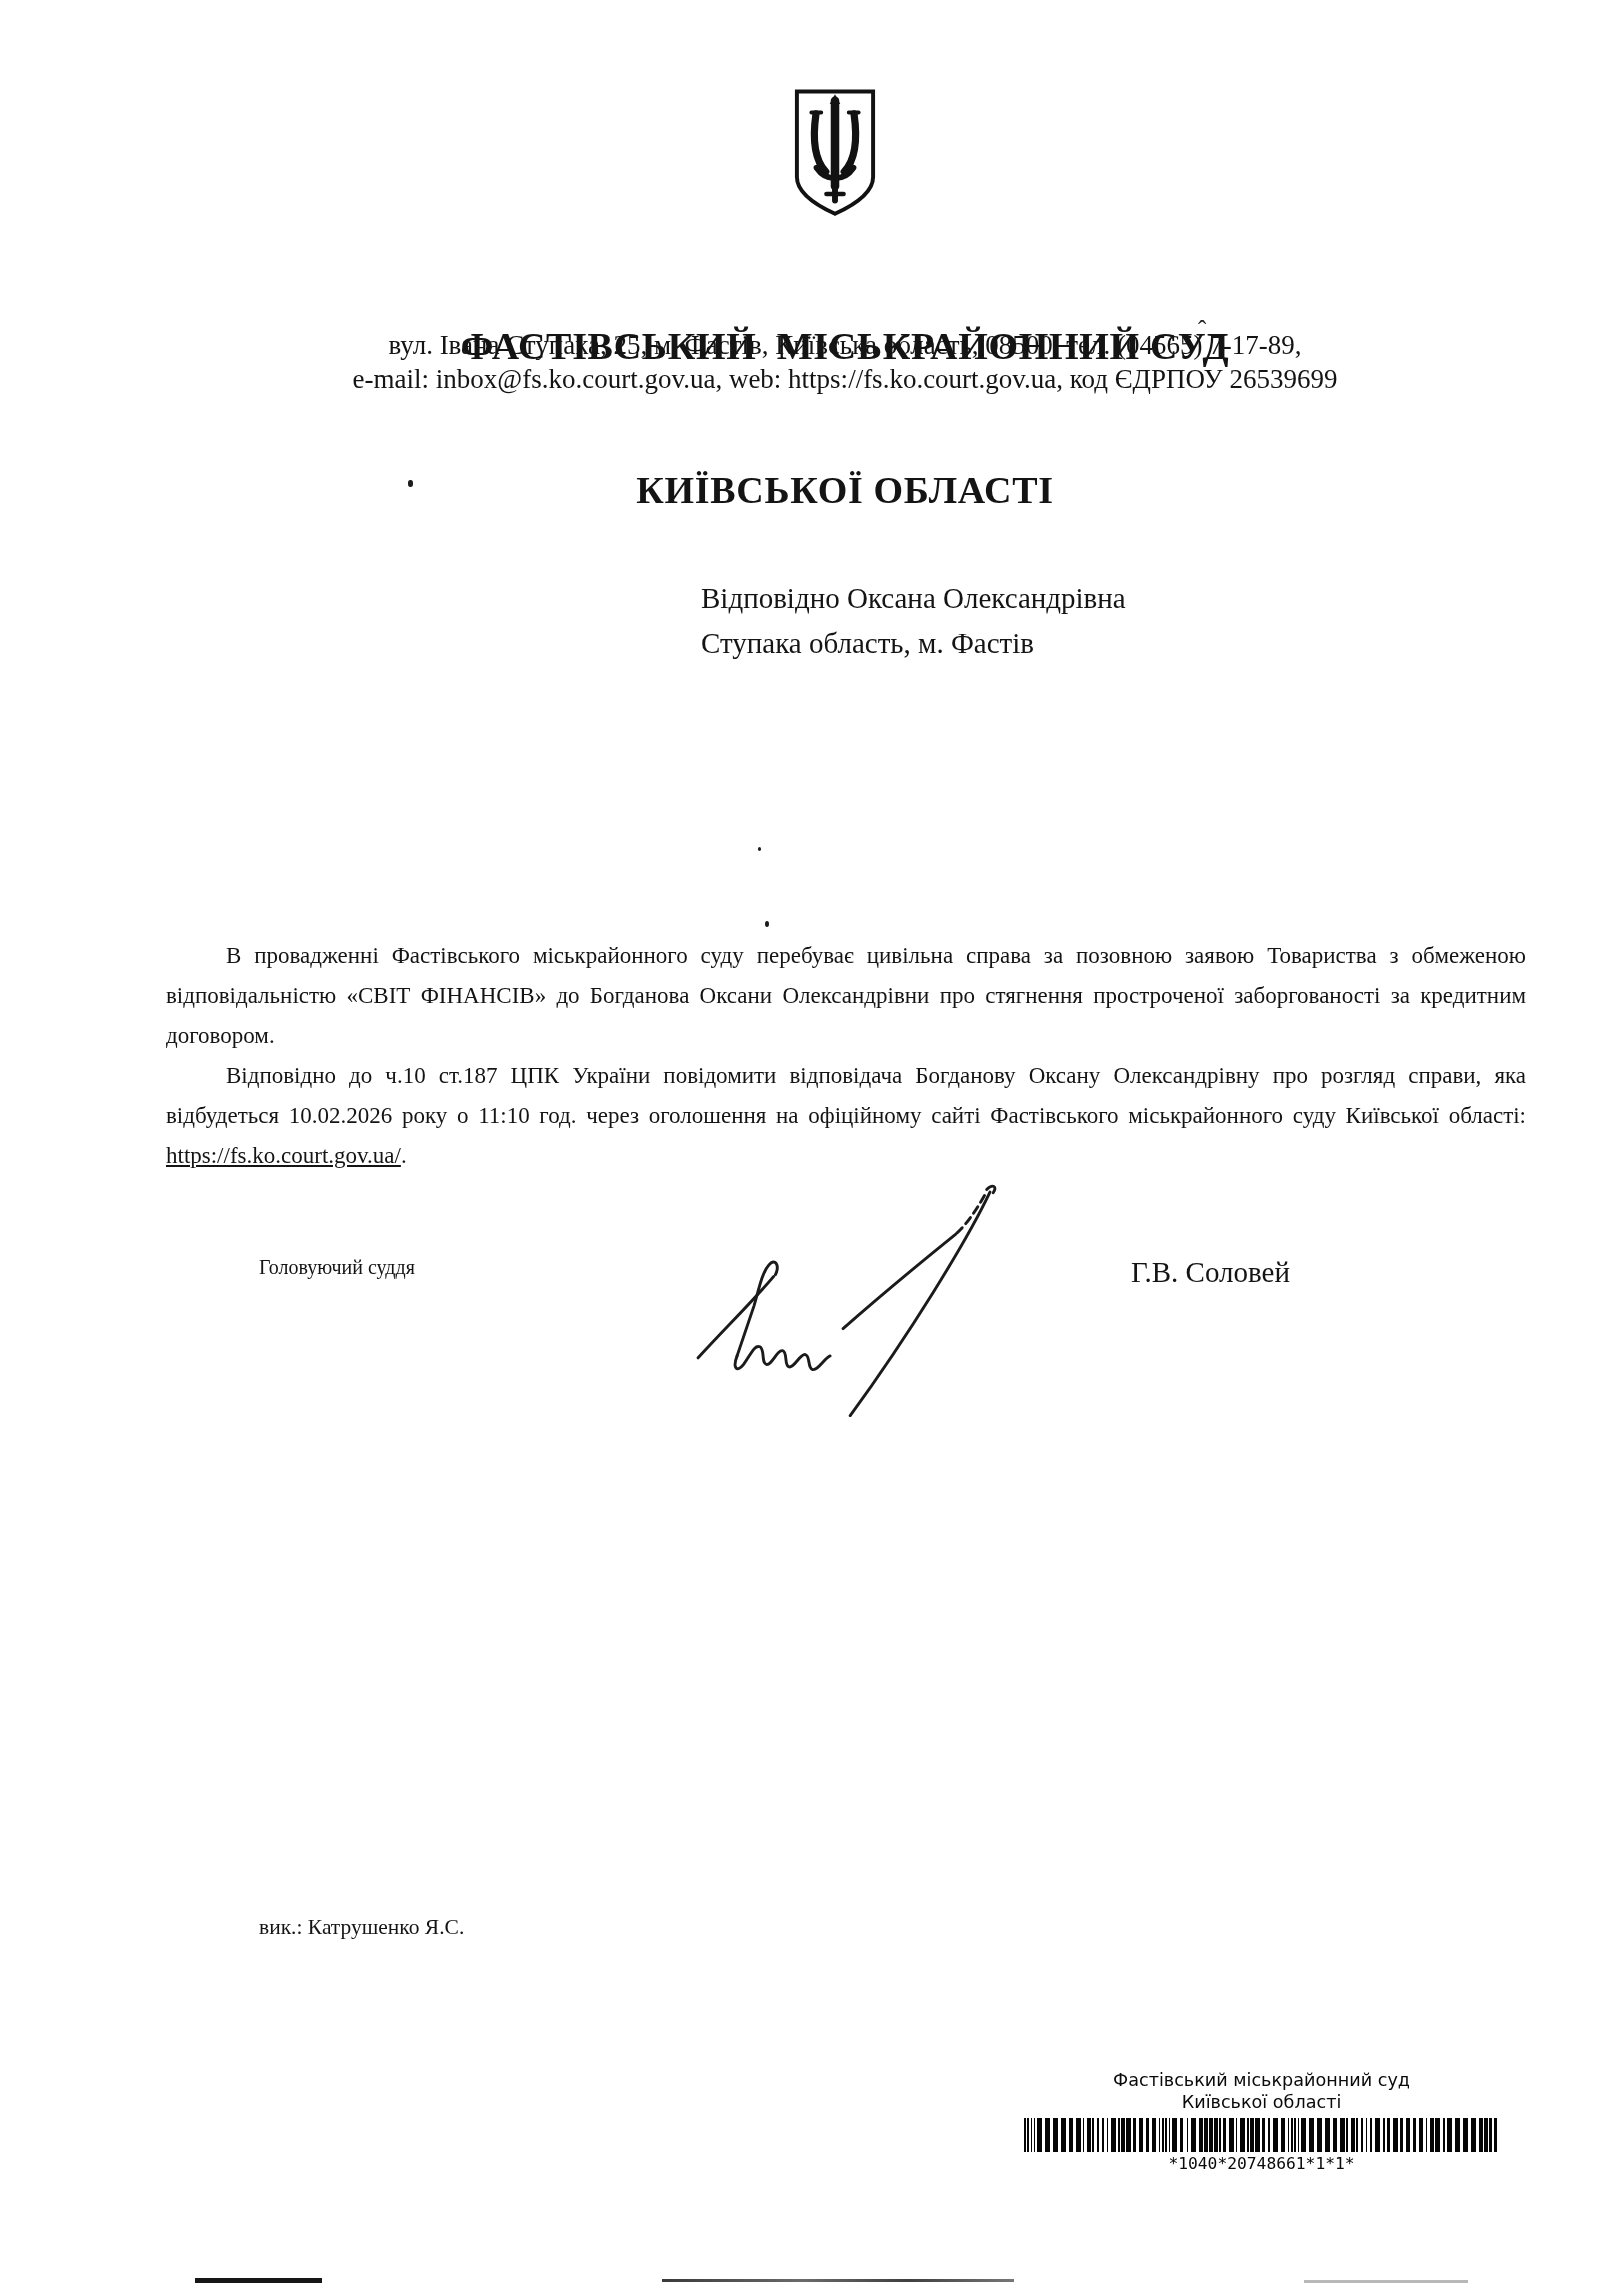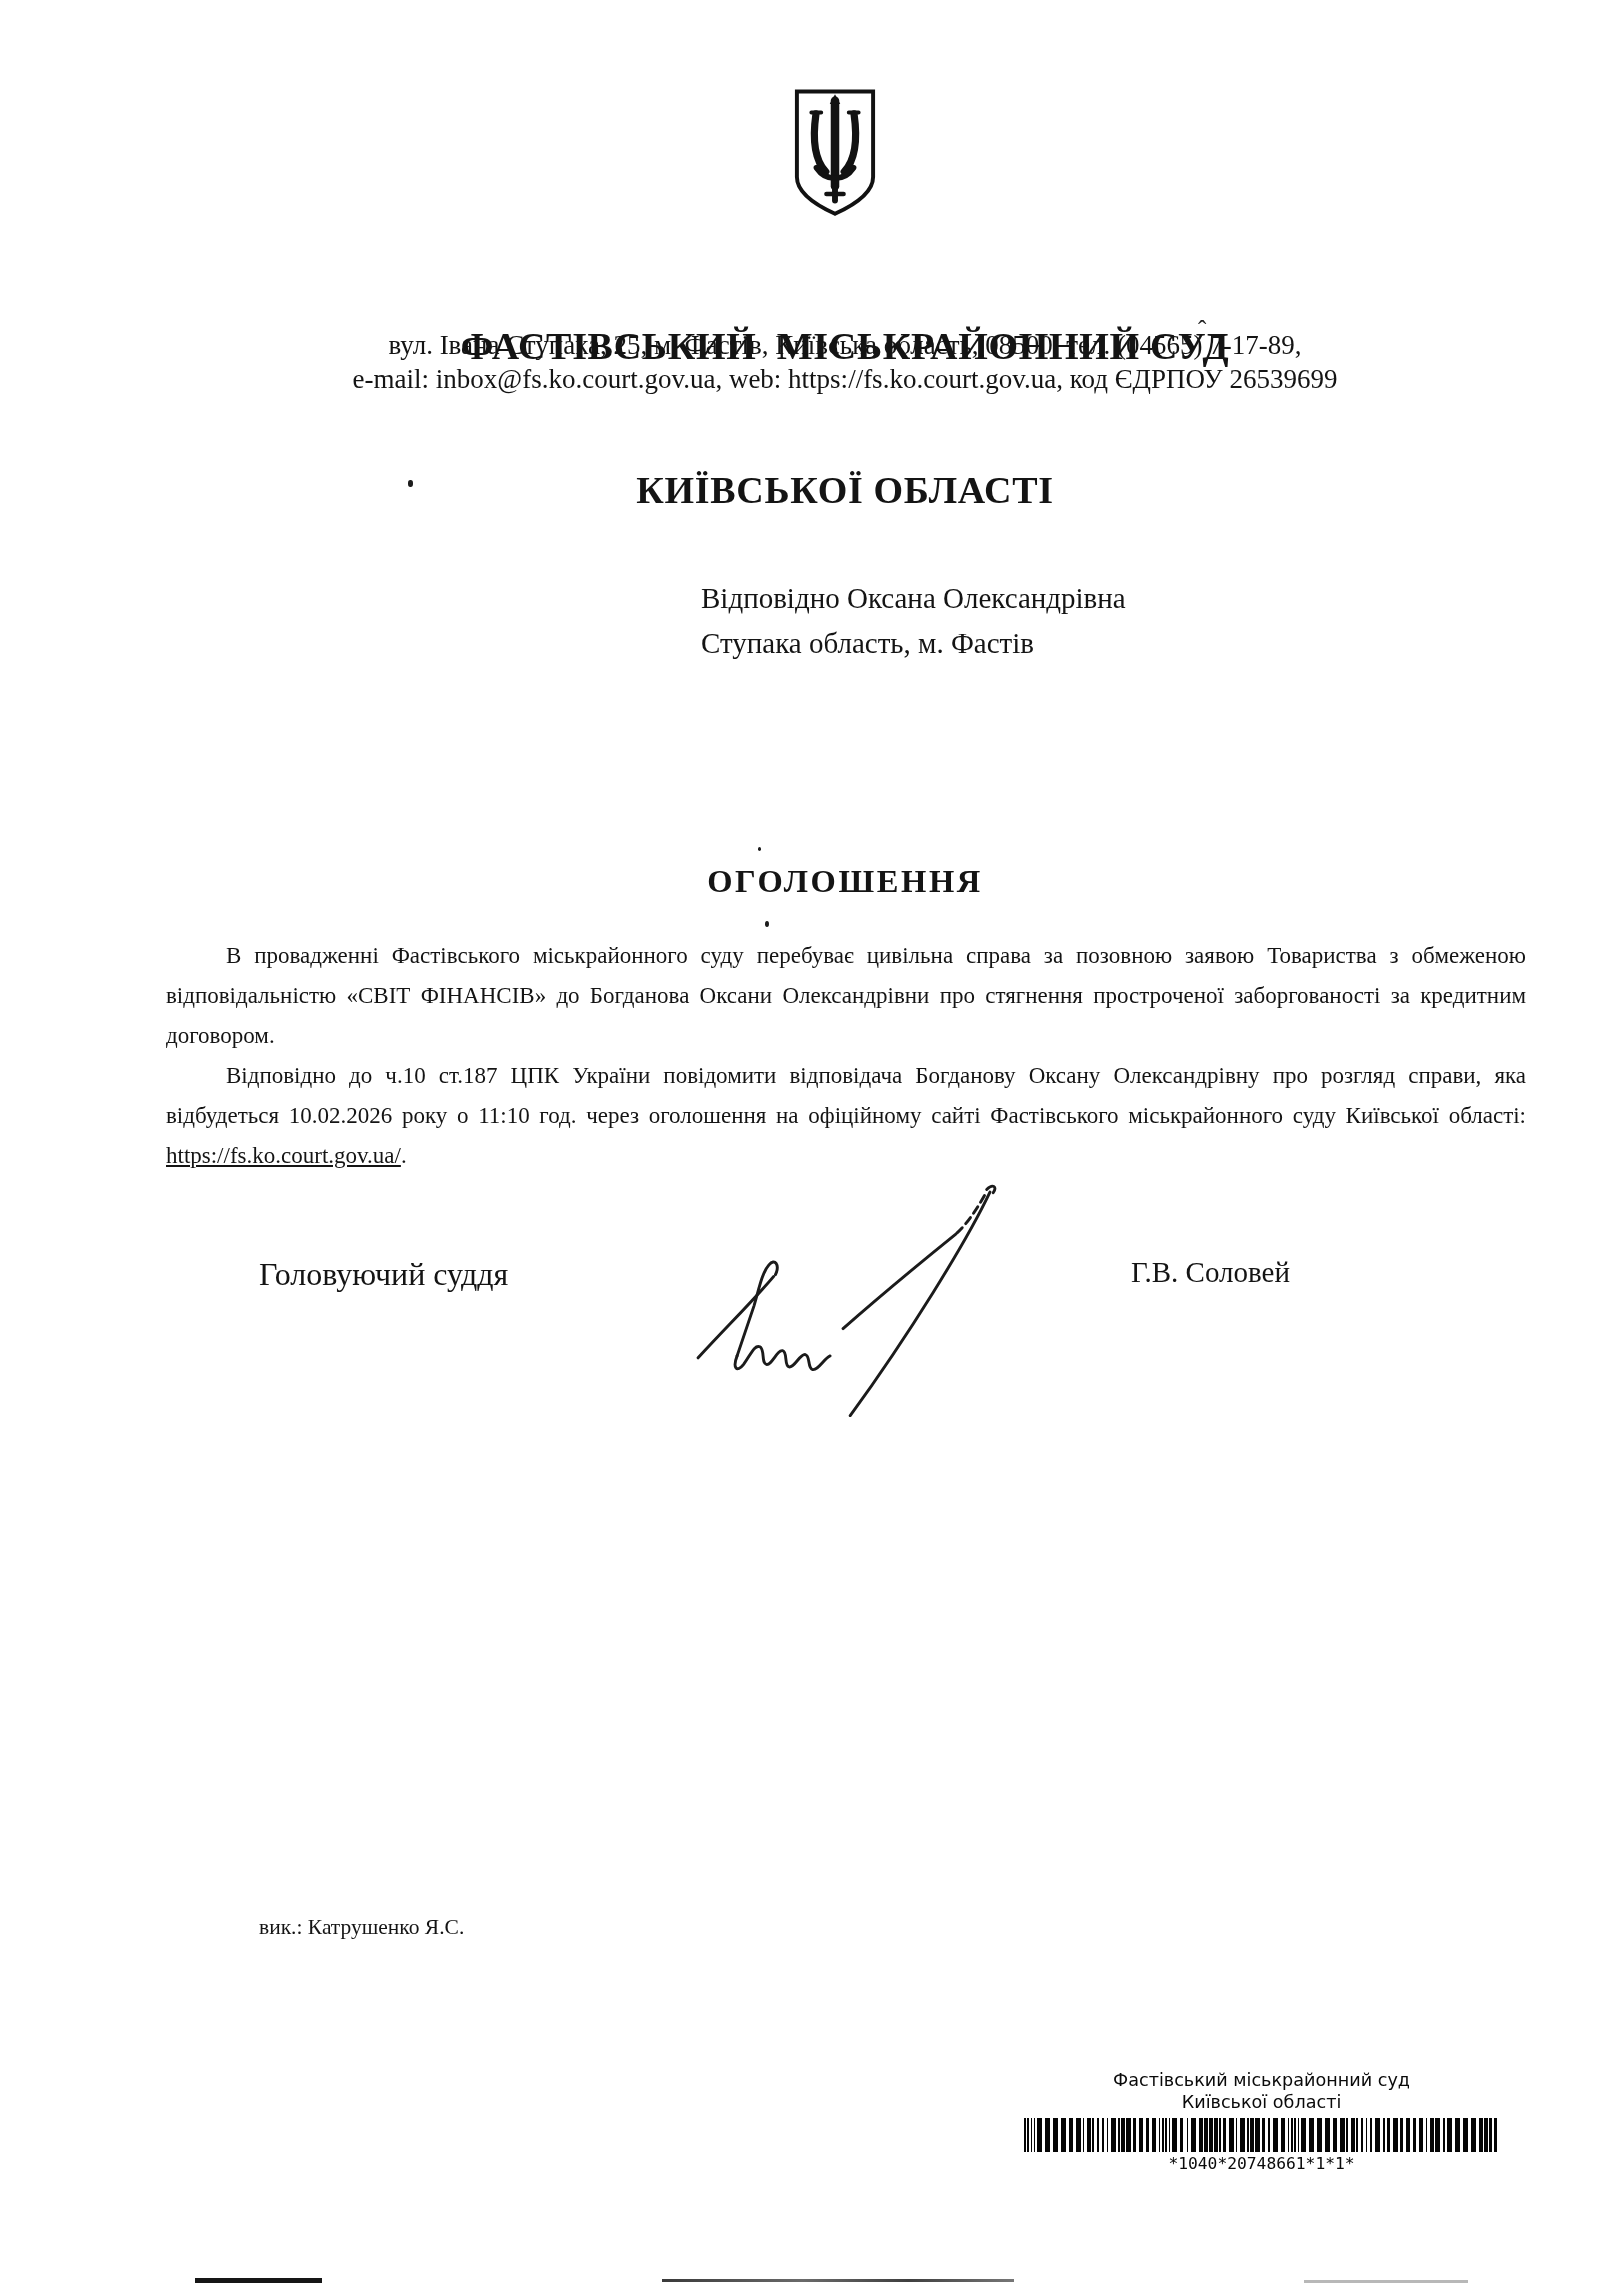--- a/index.html
+++ b/index.html
@@ -42,21 +42,21 @@
   
   .body-block{
     left:166px;top:936px;width:1360px;
     font-size:23px;line-height:40px;
     text-align:justify;
   }
   .body-block p{margin:0;text-indent:60px;}
   .body-block a{color:#141414;text-decoration:underline;}
 
   
-  .sig-role{left:259px;top:1256px;font-size:32px;}
+  .sig-role{left:259px;top:1256px;font-size:20px;}
   .sig-name{left:1131px;top:1256px;font-size:29px;}
   .sig-svg{left:650px;top:1053px;width:455px;height:364px;pointer-events:none;}
 
   
   .executor-line{left:259px;top:1915px;font-size:21.5px;}
 
   
   .footer-stamp{
     left:995px;top:2069px;width:533px;text-align:center;
     font-family:"DejaVu Sans", sans-serif;
@@ -102,21 +102,20 @@
     <div>e-mail: inbox@fs.ko.court.gov.ua, web: https://fs.ko.court.gov.ua, код ЄДРПОУ 26539699</div>
   </div>
   <div class="abs caret-mark">ˆ</div>
 
 
   <div class="abs recipient-block">
     <div>Відповідно Оксана Олександрівна</div>
     <div>Ступака область, м. Фастів</div>
   </div>
 
-  <div class="abs doc-title">ОГОЛОШЕННЯ</div>
 
   <div class="abs body-block">
     <p><span>В провадженні Фастівського міськрайонного суду перебуває цивільна справа за позовною заявою Товариства з обмеженою відповідальністю «СВІТ ФІНАНСІВ» до Богданова Оксани Олександрівни про стягнення простроченої заборгованості за кредитним договором.</span></p>
     <p><span>Відповідно до ч.10 ст.187 ЦПК України повідомити відповідача Богданову Оксану Олександрівну про розгляд справи, яка відбудеться 10.02.2026 року о 11:10 год. через оголошення на офіційному сайті Фастівського міськрайонного суду Київської області: </span><a href="#">https://fs.ko.court.gov.ua/</a><span>.</span></p>
   </div>
 
   <div class="abs sig-role">Головуючий суддя</div>
   <div class="abs sig-name">Г.В. Соловей</div>
   <svg class="abs sig-svg" viewBox="0 0 700 560" xmlns="http://www.w3.org/2000/svg">
     <g stroke="#1b1b1b" stroke-width="4.5" fill="none" stroke-linecap="round">

